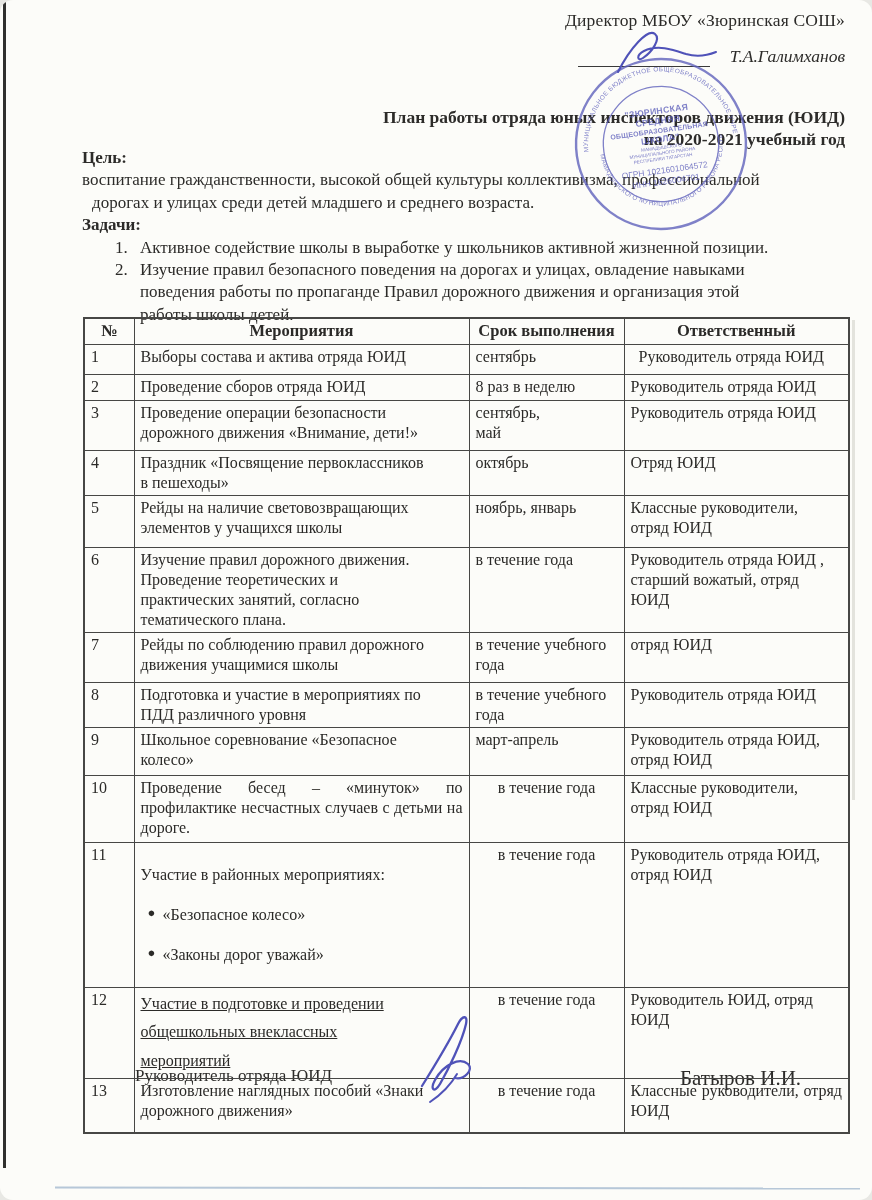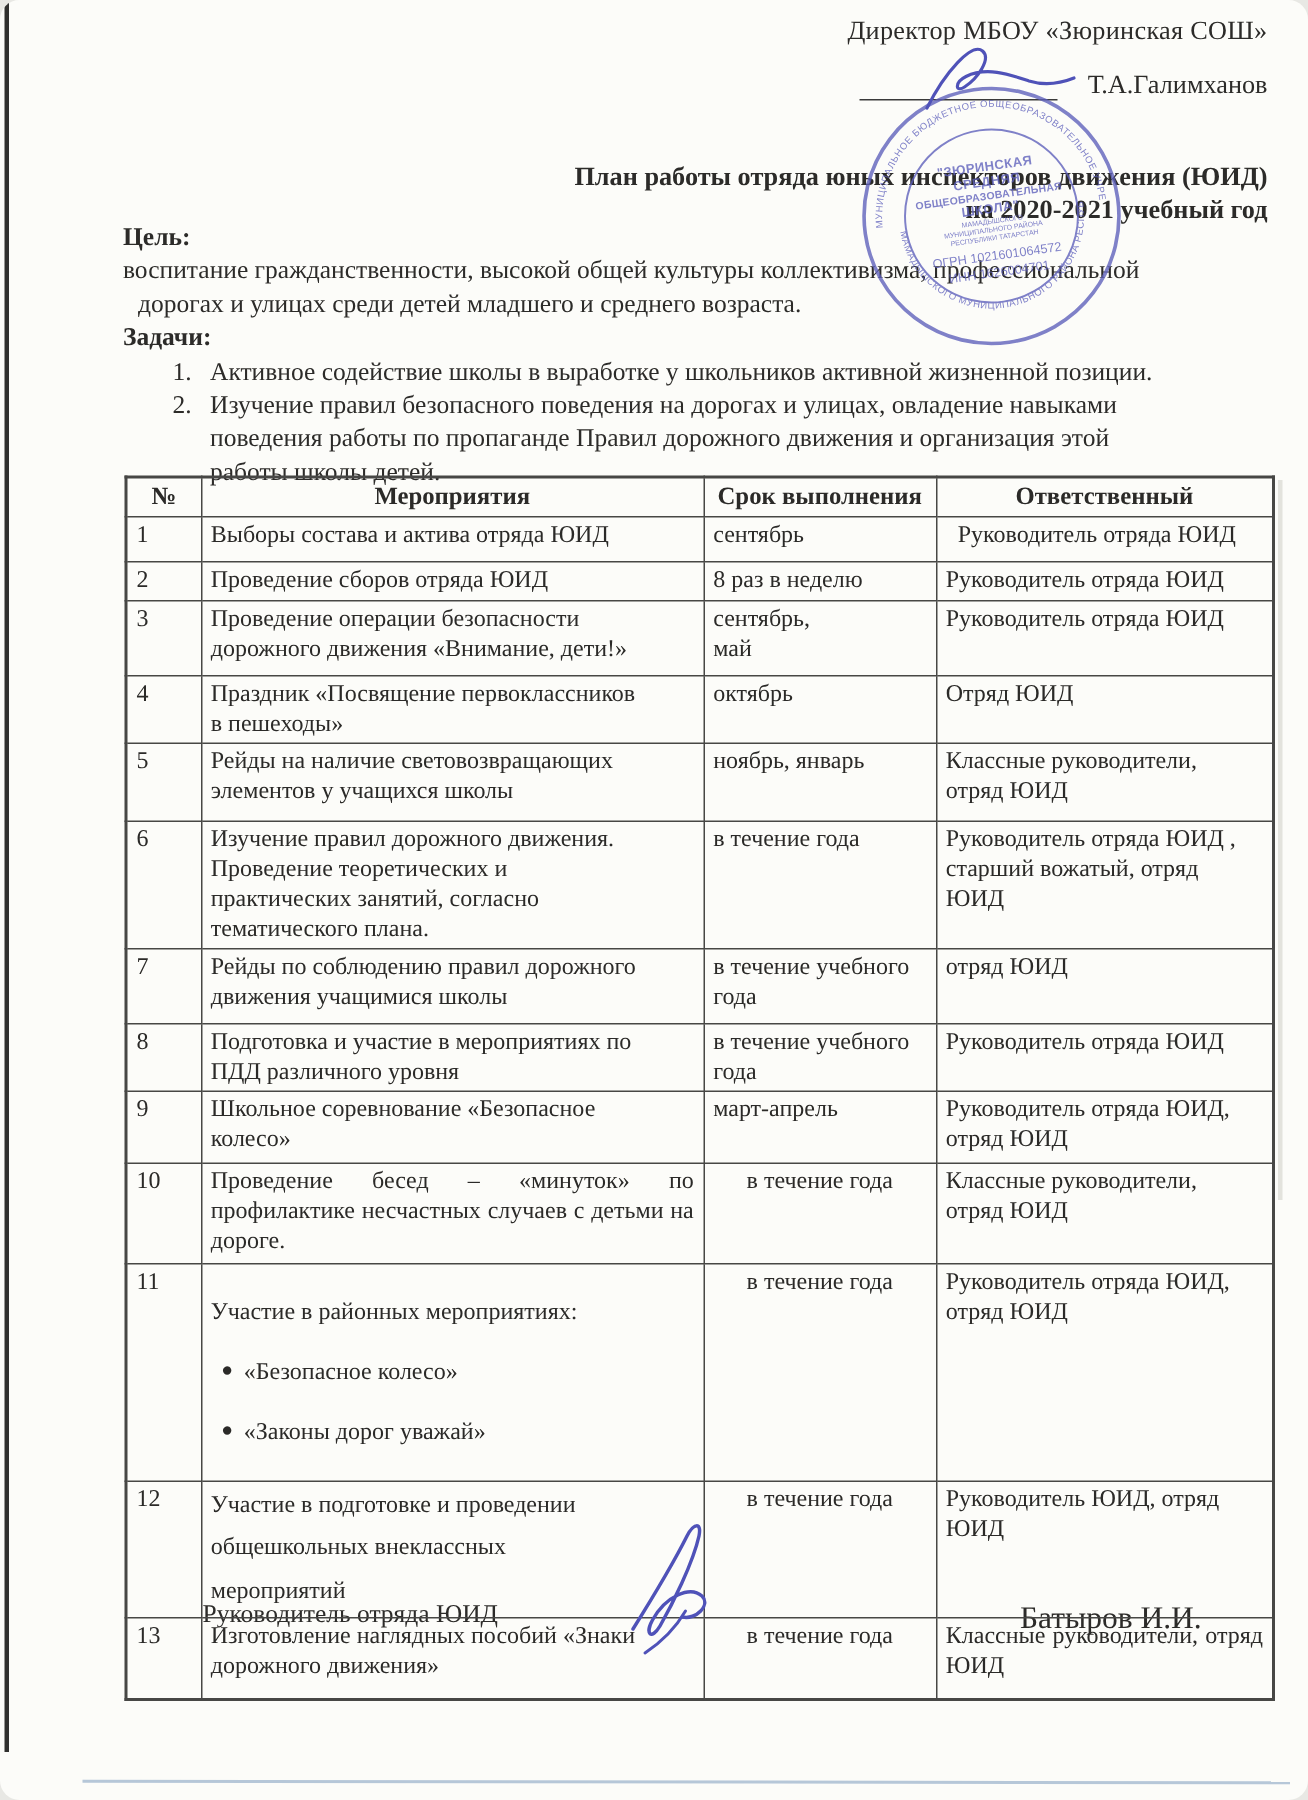--- a/index.html
+++ b/index.html
@@ -10,21 +10,21 @@
     color:#2c2b29;
     border-radius:13px;
   }
   .scan-left{position:absolute;left:3px;top:0;width:3px;height:1168px;background:#30302e;}
   .scan-right{position:absolute;left:852px;top:320px;width:3px;height:480px;background:#d9d9d2;opacity:.7;}
   .scan-bottom{position:absolute;left:55px;top:1187px;width:805px;height:2px;background:#a9bdd2;transform:rotate(.08deg);opacity:.85;}
 
   .director{position:absolute;top:10px;left:440px;width:405px;text-align:right;font-size:17.5px;letter-spacing:.2px;}
   .sig-row{position:absolute;top:46px;left:540px;width:305px;display:flex;align-items:flex-end;justify-content:flex-end;}
   .sig-underline{display:inline-block;width:132px;border-bottom:1.5px solid #3a3a3a;height:18px;}
-  .sig-name{font-size:17.5px;margin-left:20px;}
+  .sig-name{font-size:17.5px;margin-left:20px;font-style:italic;}
 
   .stamp{position:absolute;left:572px;top:55px;width:178px;height:178px;opacity:.78;transform:rotate(-8deg);z-index:3;}
   .stamp .ring{font-size:6.3px;letter-spacing:.4px;font-family:"Liberation Sans",sans-serif;}
   .stamp text{font-family:"Liberation Sans",sans-serif;}
   .c-big{font-size:8.6px;font-weight:bold;letter-spacing:.3px;}
   .c-mid{font-size:6.9px;font-weight:bold;letter-spacing:.2px;}
   .c-tiny{font-size:4.6px;}
   .c-num{font-size:8.4px;}
   .hsig{position:absolute;left:608px;top:22px;width:120px;height:60px;z-index:4;}
   .fsig{position:absolute;left:400px;top:1012px;width:95px;height:105px;z-index:4;}
@@ -47,21 +47,21 @@
   table.plan th,table.plan td{border:1.4px solid #474745;vertical-align:top;padding:2px 6px;}
   table.plan{border:2px solid #474745;}
   th{font-weight:bold;text-align:center;font-size:16.5px;padding:2px 2px;}
   tr.hdr{height:24px;}
   td.num{padding-left:5px;}
   td.act{padding-left:8px;white-space:pre-line;}
   td.term{padding-left:6px;white-space:pre-line;}
   td.resp{padding-left:8px;white-space:pre-line;}
   td.tc{text-align:center;}
   td.tj{white-space:normal;text-align:justify;}
-  td.lh-tall{line-height:1.8;}
+  td.lh-tall{line-height:1.8;text-decoration:underline;}
   .bullet-row{display:flex;}
   .blt{width:22px;text-align:center;flex:none;font-size:13px;}
   tr.r1{height:30px;} tr.r2{height:26px;} tr.r3{height:50px;} tr.r4{height:42px;}
   tr.r5{height:52px;} tr.r6{height:82px;} tr.r7{height:50px;} tr.r8{height:45px;}
   tr.r9{height:48px;} tr.r10{height:67px;} tr.r11{height:63px;} tr.r12{height:88px;}
   tr.r13{height:54px;}
 
   .footer-label{position:absolute;top:1066px;left:135px;font-size:17px;}
   .footer-name{position:absolute;top:1066px;left:680px;font-size:21px;}
 </style>

